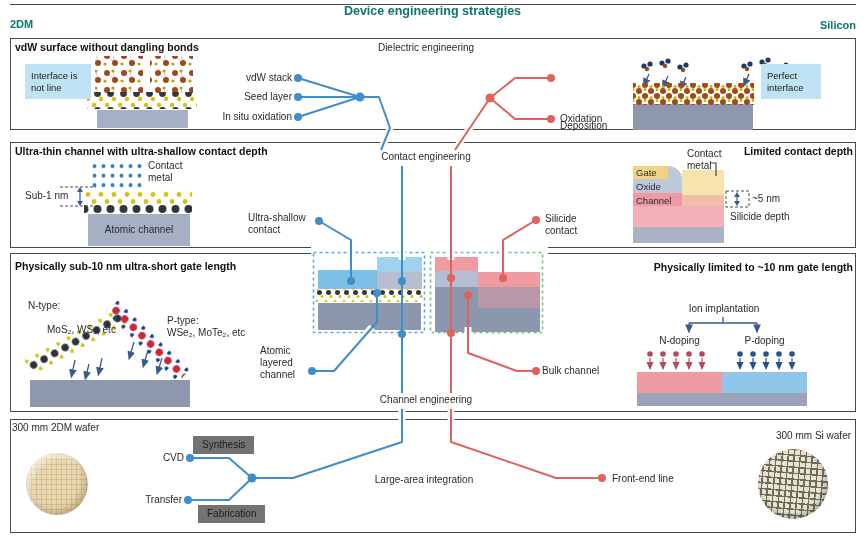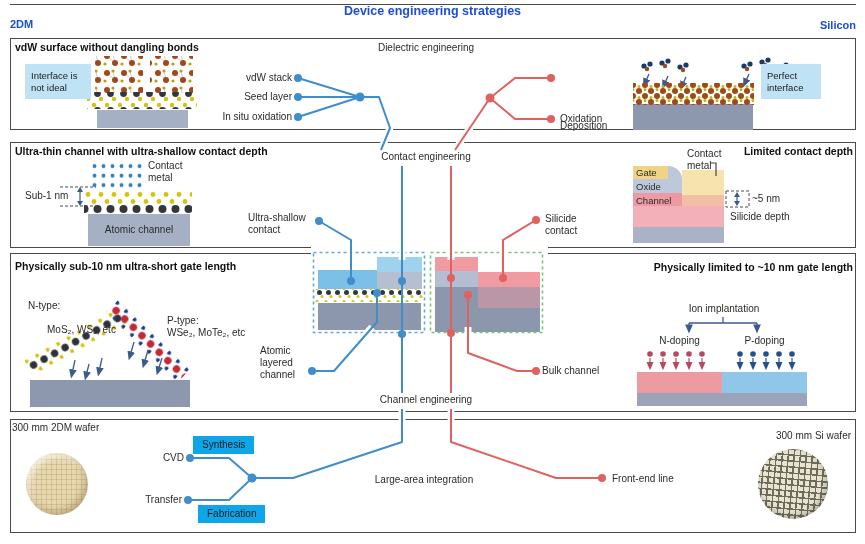--- a/index.html
+++ b/index.html
@@ -3,27 +3,27 @@
 <meta charset="utf-8">
 <style>
   html,body{margin:0;padding:0;background:#fff;}
   .fig{position:relative;width:865px;height:544px;background:#fff;overflow:hidden;
        font-family:"Liberation Sans",sans-serif;}
   .panel{position:absolute;left:10px;width:846px;border:1.5px solid #4a4a4a;
          background:#fff;box-sizing:border-box;}
   .topline{position:absolute;left:10px;top:4px;width:846px;height:0;
            border-top:1.6px solid #4a4a4a;}
   .lbl{position:absolute;font-size:10px;line-height:12px;color:#2b2b2b;white-space:pre-line;}
-  .b{font-weight:bold;color:#1d4ed8;}
+  .b{font-weight:bold;color:#0f766e;}
   .ttl{position:absolute;font-size:10.5px;line-height:12px;font-weight:bold;color:#101010;}
   .ctr{text-align:center;}
   .rt{text-align:right;}
   .chip{position:absolute;background:#bfe3f4;color:#1c1c1c;
         font-size:9.5px;line-height:11.5px;padding:6px 6px;}
-  .chip2{position:absolute;background:#0ea5e9;color:#1c1c1c;
+  .chip2{position:absolute;background:#737373;color:#1c1c1c;
         font-size:10px;line-height:12px;padding:3px 9px;}
   .blk{position:absolute;}
   svg.overlay{position:absolute;left:0;top:0;pointer-events:none;}
   .bl{stroke:#3f8ecb;stroke-width:2;fill:none;stroke-linejoin:round;}
   .rl{stroke:#e0625e;stroke-width:2;fill:none;stroke-linejoin:round;}
   .halo{stroke:#fff;stroke-width:7;fill:none;stroke-linejoin:round;}
   .dashg{stroke:#4a4a4a;stroke-width:1;stroke-dasharray:3,2;fill:none;}
   .nav{stroke:#3c5a8e;stroke-width:1.3;fill:none;}
   .wafer2dm{position:absolute;left:26px;top:453px;width:62px;height:62px;border-radius:50%;
      background-image:repeating-linear-gradient(0deg,rgba(168,138,88,.30) 0 1px,transparent 1px 5px),
@@ -315,21 +315,21 @@
       <circle cx="602" cy="478" r="4"></circle>
     </g>
   </svg>
 
   <div class="lbl b ctr" style="left:0;top:5px;width:865px;font-size:12.5px;">Device engineering strategies</div>
   <div class="lbl b" style="left:10px;top:18px;font-size:11px;">2DM</div>
   <div class="lbl b rt" style="left:770px;top:19px;width:86px;font-size:11px;">Silicon</div>
 
   <div class="ttl" style="left:15px;top:41px;">vdW surface without dangling bonds</div>
   <div class="lbl ctr" style="left:346px;top:42px;width:160px;">Dielectric engineering</div>
-  <div class="chip" style="left:25px;top:64px;width:54px;">Interface is not ideal</div>
+  <div class="chip" style="left:25px;top:64px;width:54px;">Interface is not line</div>
   <div class="lbl rt" style="left:190px;top:72px;width:102px;">vdW stack</div>
   <div class="lbl rt" style="left:190px;top:91px;width:102px;">Seed layer</div>
   <div class="lbl rt" style="left:190px;top:111px;width:102px;">In situ oxidation</div>
   <div class="lbl" style="left:560px;top:72px;margin-top:48px;">Deposition</div>
   <div class="lbl" style="left:560px;top:113px;">Oxidation</div>
   <div class="chip" style="left:761px;top:64px;width:48px;">Perfect interface</div>
 
   <div class="ttl" style="left:15px;top:145px;">Ultra-thin channel with ultra-shallow contact depth</div>
   <div class="lbl" style="left:148px;top:160px;width:48px;">Contact metal</div>
   <div class="lbl" style="left:25px;top:190px;">Sub-1 nm</div>

